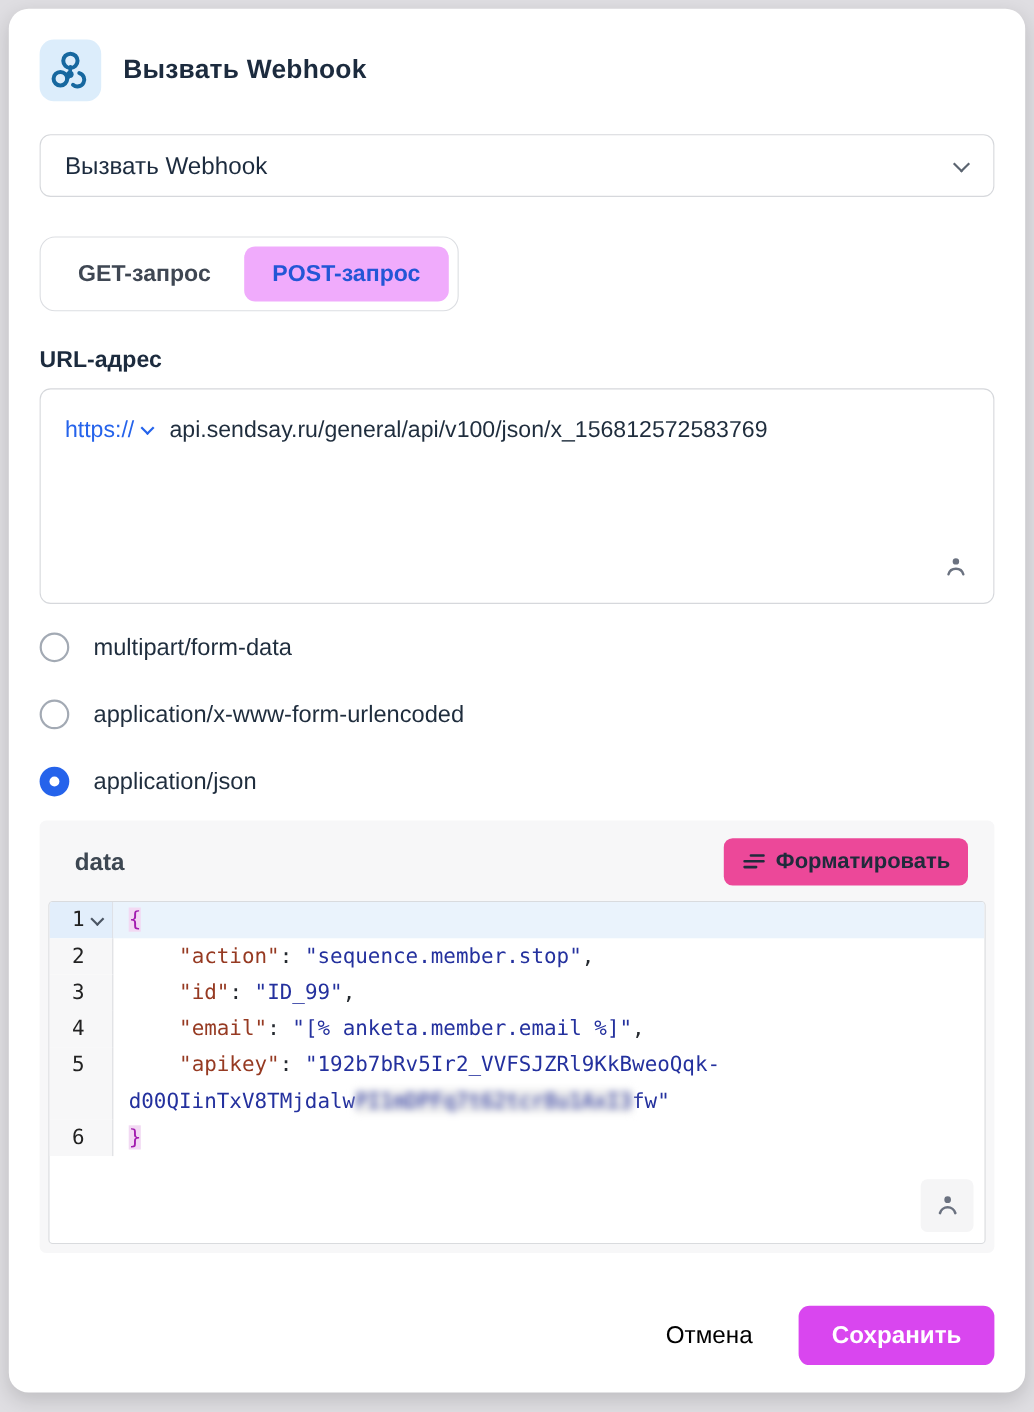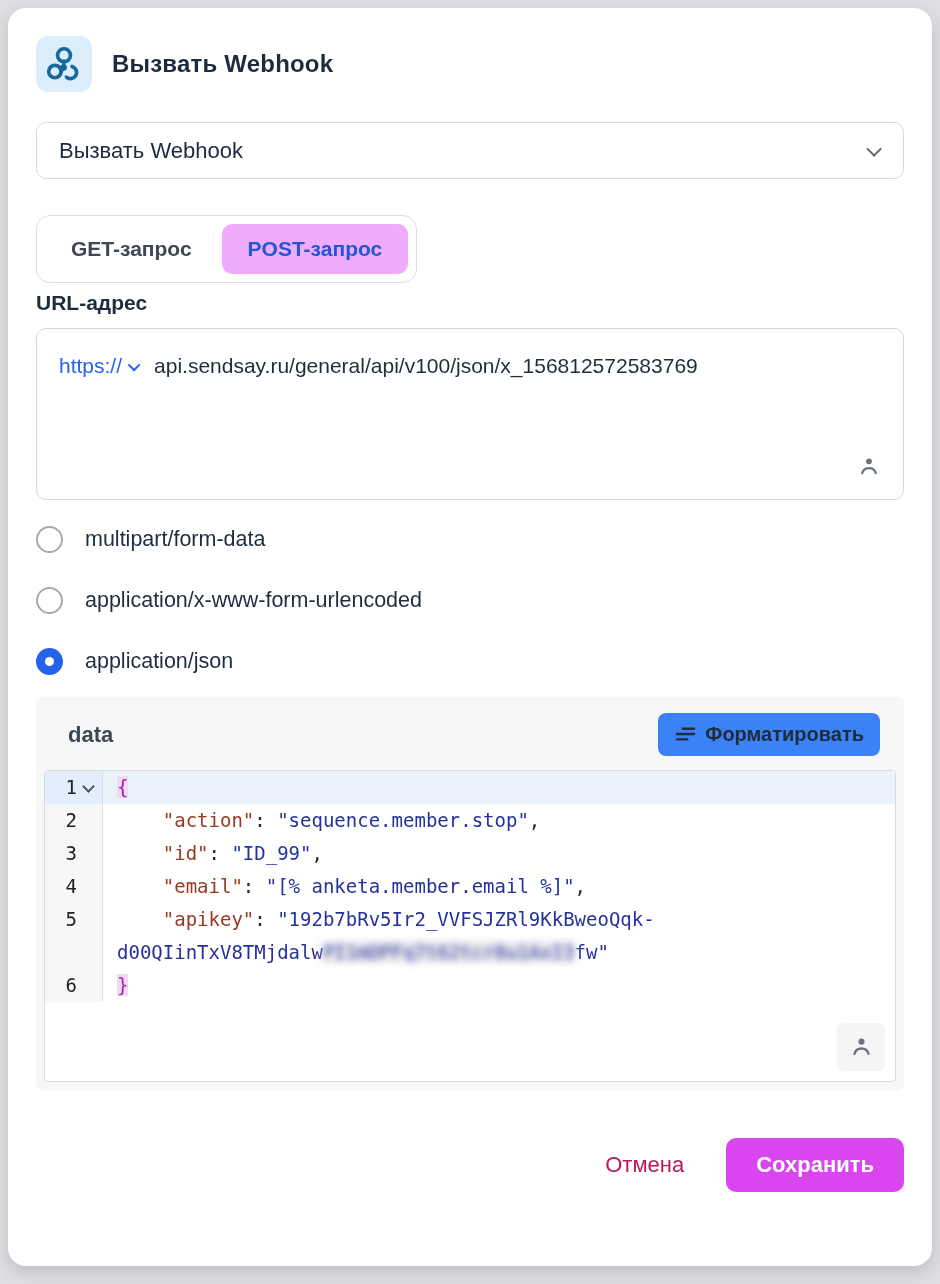--- a/index.html
+++ b/index.html
@@ -17,47 +17,47 @@
   
   .select { height:57px; border:1px solid #d6d8dc; border-radius:10px; display:flex; align-items:center;
             justify-content:space-between; padding:0 22px; margin-bottom:36px; cursor:pointer; background:#fff; }
   .select-value { font-size:22px; color:#1c2b3e; }
 
   .chev { width:11px; height:11px; border-left:2.5px solid #5b6470; border-bottom:2.5px solid #5b6470;
           transform:rotate(-45deg) translateY(-2px); display:inline-block; }
   .chev.blue { border-color:#2563eb; width:9px; height:9px; }
 
   
-  .seg { display:inline-flex; border:1px solid #dcdee2; border-radius:14px; padding:8px; gap:4px; margin-bottom:8px; }
+  .seg { display:inline-flex; border:1px solid #dcdee2; border-radius:14px; padding:8px; gap:4px; margin-bottom:33px; }
   .seg-btn { font-size:21px; font-weight:700; padding:13px 26px; border-radius:10px; color:#3f4753; cursor:pointer; background:transparent; border:none; font-family:inherit; }
   .seg-btn.active { background:#f0abfc; color:#2356d6; }
 
   
   .fld-label { font-size:21px; font-weight:700; color:#1c2b3e; margin-bottom:13px; }
-  .url-box { position:relative; border:1px solid #d6d8dc; border-radius:10px; height:172px; padding:18px 22px; margin-bottom:24px; }
+  .url-box { position:relative; border:1px solid #d6d8dc; border-radius:10px; height:196px; padding:18px 22px; margin-bottom:24px; }
   .url-line { font-size:21px; line-height:37px; color:#1f2d3d; word-break:break-all; }
   .proto { color:#2563eb; cursor:pointer; white-space:nowrap; }
   .proto .chev.blue { margin:0 14px 2px 9px; }
   .person-btn { position:absolute; right:14px; bottom:12px; width:40px; height:40px; display:flex; align-items:center; justify-content:center;
                 background:transparent; border:none; cursor:pointer; border-radius:6px; }
 
   
   .radios { margin:26px 0 22px; }
   .radio-row { display:flex; align-items:center; gap:22px; margin-bottom:34px; cursor:pointer; }
   .radio-row:last-child { margin-bottom:0; }
   .radio { width:27px; height:27px; border-radius:50%; border:2.5px solid #a3aab4; background:#fff; flex:0 0 auto; position:relative; }
   .radio.checked { border:none; background:#2563eb; }
   .radio.checked::after { content:""; position:absolute; left:50%; top:50%; width:9px; height:9px; margin:-4.5px 0 0 -4.5px; border-radius:50%; background:#fff; }
   .radio-label { font-size:21.5px; color:#1f2d3d; }
 
   
   .data-sec { background:#f7f7f8; border-radius:6px; padding:12px 8px 8px; margin-bottom:48px; }
   .data-hdr { display:flex; align-items:center; justify-content:space-between; padding:4px 16px 14px 24px; }
   .data-title { font-size:22px; font-weight:700; color:#3d4752; }
-  .fmt-btn { display:flex; align-items:center; gap:8px; background:#3b82f6; border:none; border-radius:8px;
+  .fmt-btn { display:flex; align-items:center; gap:8px; background:#ec4899; border:none; border-radius:8px;
              padding:10px 16px; font-size:20px; font-weight:600; color:#202b3c; cursor:pointer; font-family:inherit; }
 
   .editor { position:relative; background:#fff; border:1px solid #d9dbde; border-radius:4px; overflow:hidden; min-height:312px; }
   .code-row { display:flex; font-family:"DejaVu Sans Mono", monospace; font-size:19px; line-height:33px; }
   .gutter-cell { flex:0 0 58px; background:#f7f7f8; border-right:1px solid #dcdee1; color:#222;
                  display:flex; justify-content:flex-end; align-items:flex-start; gap:5px; padding:0 6px 0 0; }
   .gutter-num { text-align:right; }
   .fold { width:14px; height:33px; position:relative; cursor:pointer; }
   .fold::after { content:""; position:absolute; left:2px; top:11px; width:7px; height:7px;
                  border-left:2px solid #4b5563; border-bottom:2px solid #4b5563; transform:rotate(-45deg); }
@@ -68,21 +68,21 @@
   .tok-value { color:#24319e; }
   .tok-brace { color:#a21caf; background:#f2d9f3; }
   .tok-plain { color:#24292f; }
   .tok-redacted { color:#24319e; background:#ececec; filter:blur(3.5px); }
   .editor-person { position:absolute; right:10px; bottom:10px; width:48px; height:48px; background:#f5f5f6;
                    border:none; border-radius:6px; display:flex; align-items:center; justify-content:center; cursor:pointer; }
   .editor-pad { height:78px; }
 
   
   .footer { display:flex; align-items:center; justify-content:flex-end; gap:42px; }
-  .link-btn { background:none; border:none; color:#be185d; font-size:22px; cursor:pointer; font-family:inherit; }
+  .link-btn { background:none; border:none; color:#000000; font-size:22px; cursor:pointer; font-family:inherit; }
   .primary-btn { background:#d946ef; border:none; color:#fff; font-size:22px; font-weight:700; padding:14px 30px;
                  border-radius:10px; cursor:pointer; font-family:inherit; }
 </style>
 </head>
 <body>
 
 <div class="modal">
 
   
   <div class="hdr">

